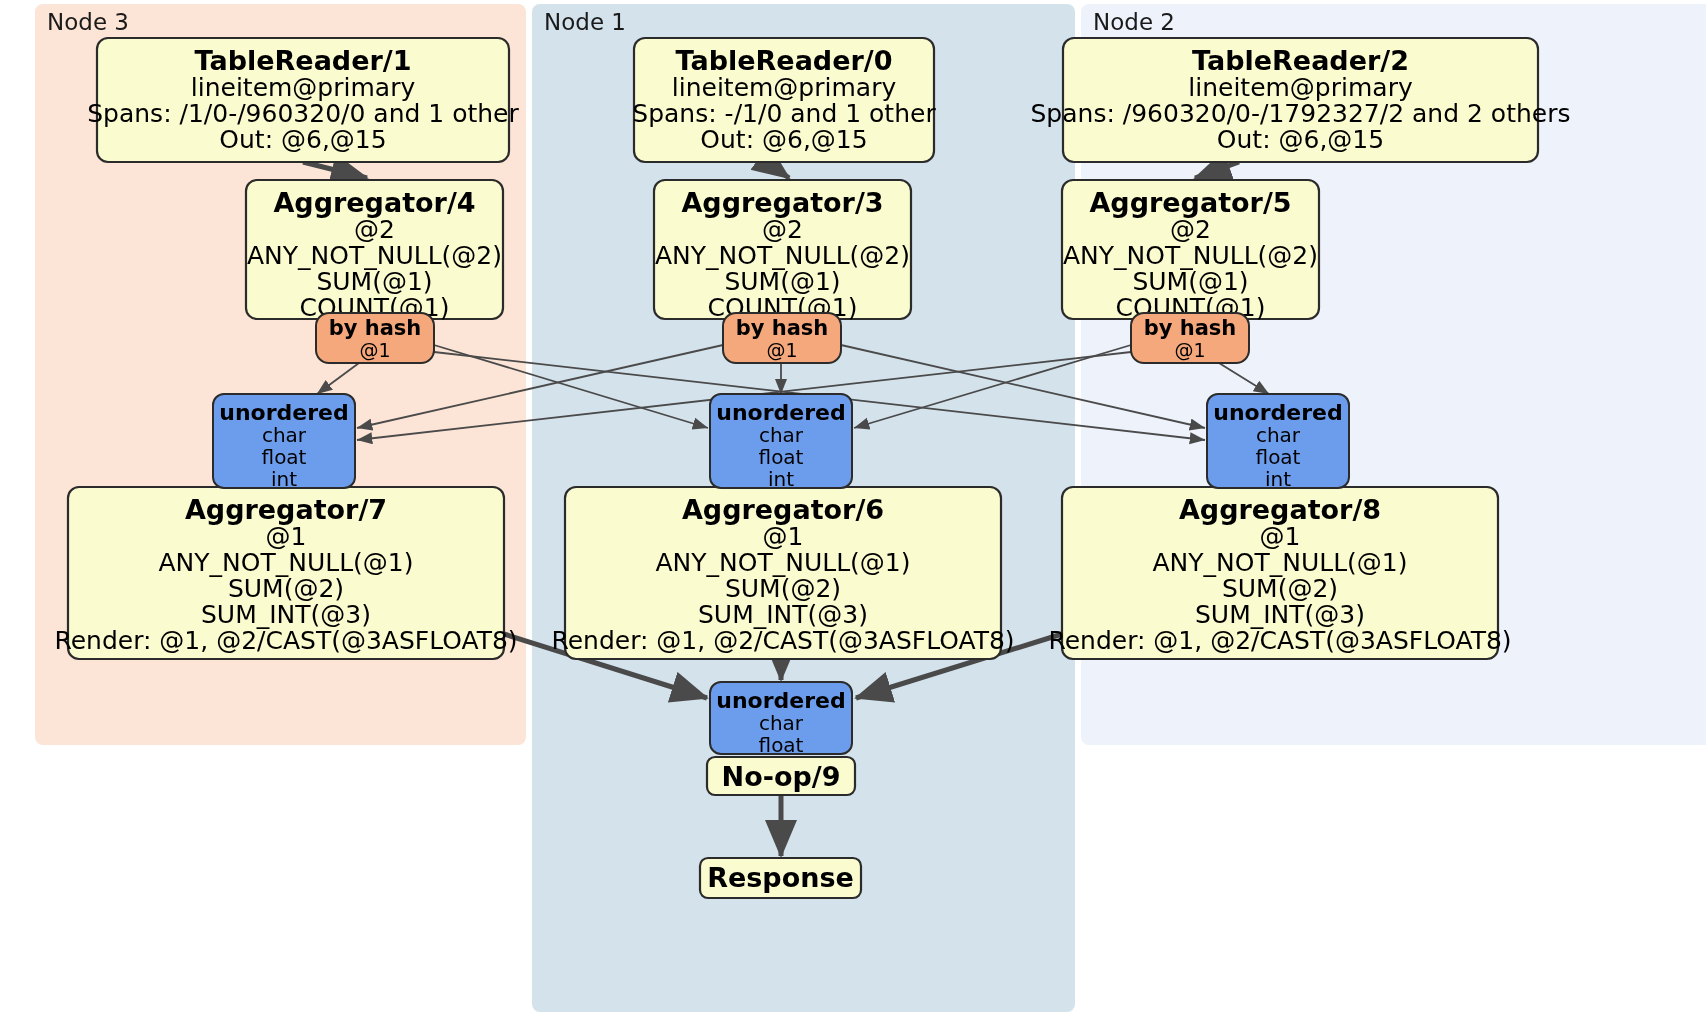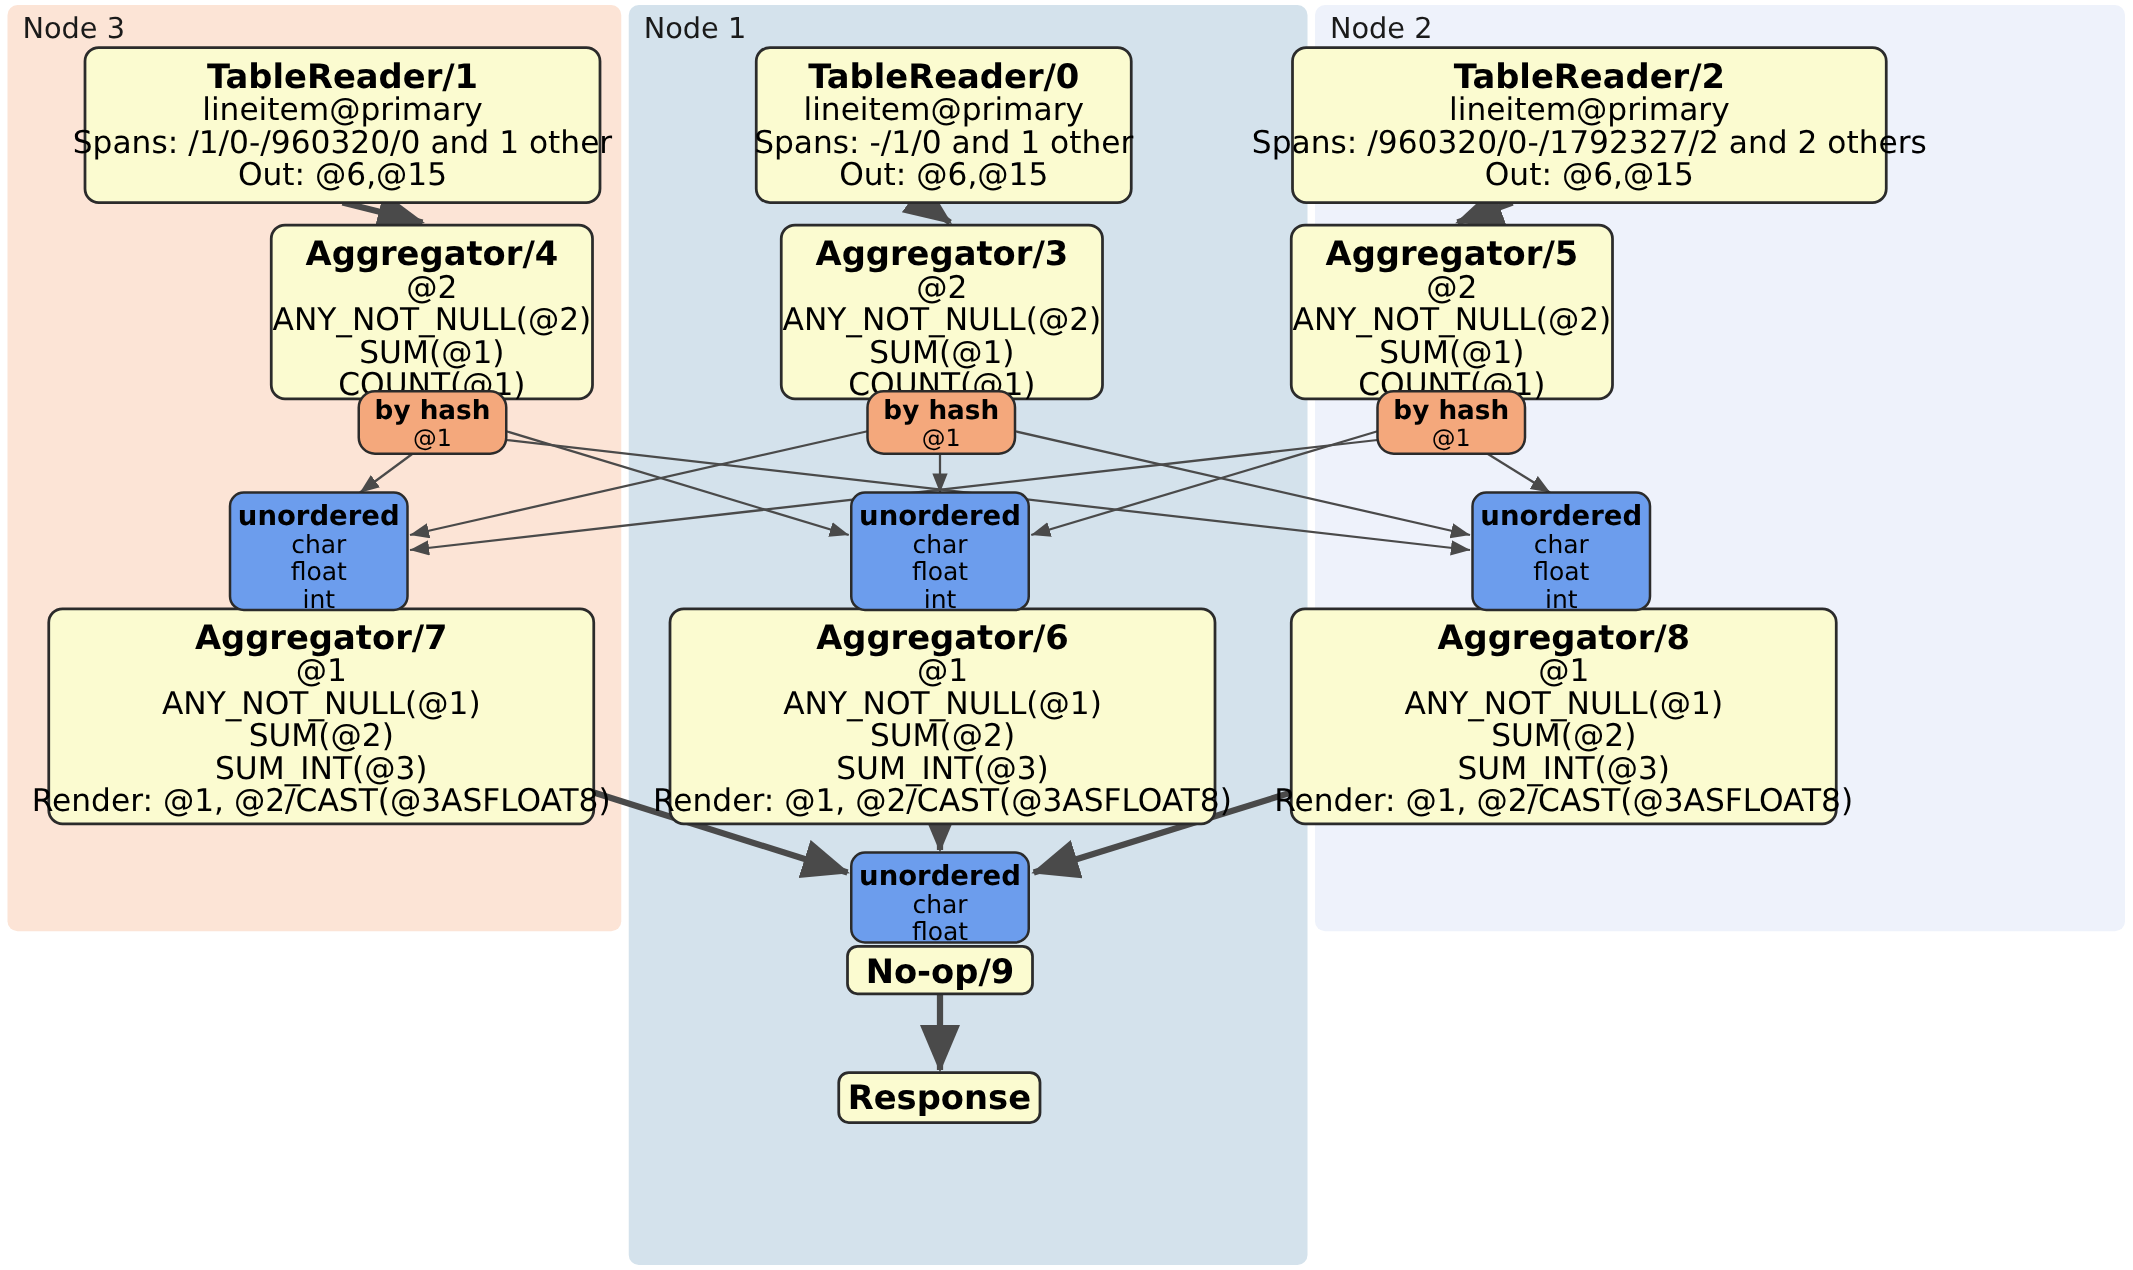--- a/index.html
+++ b/index.html
@@ -11,20 +11,21 @@
   body {
     width: 1706px;
     height: 1016px;
     font-family: "DejaVu Sans", sans-serif;
     overflow: hidden;
   }
   #diagram-root {
     position: relative;
     width: 1362px;
     height: 1016px;
+    margin-left: 29px;
   }
   svg.flow {
     position: absolute;
     top: 0;
     left: 0;
     width: 1706px;
     height: 1016px;
   }
   .node-panel-label {
     font-size: 23px;

